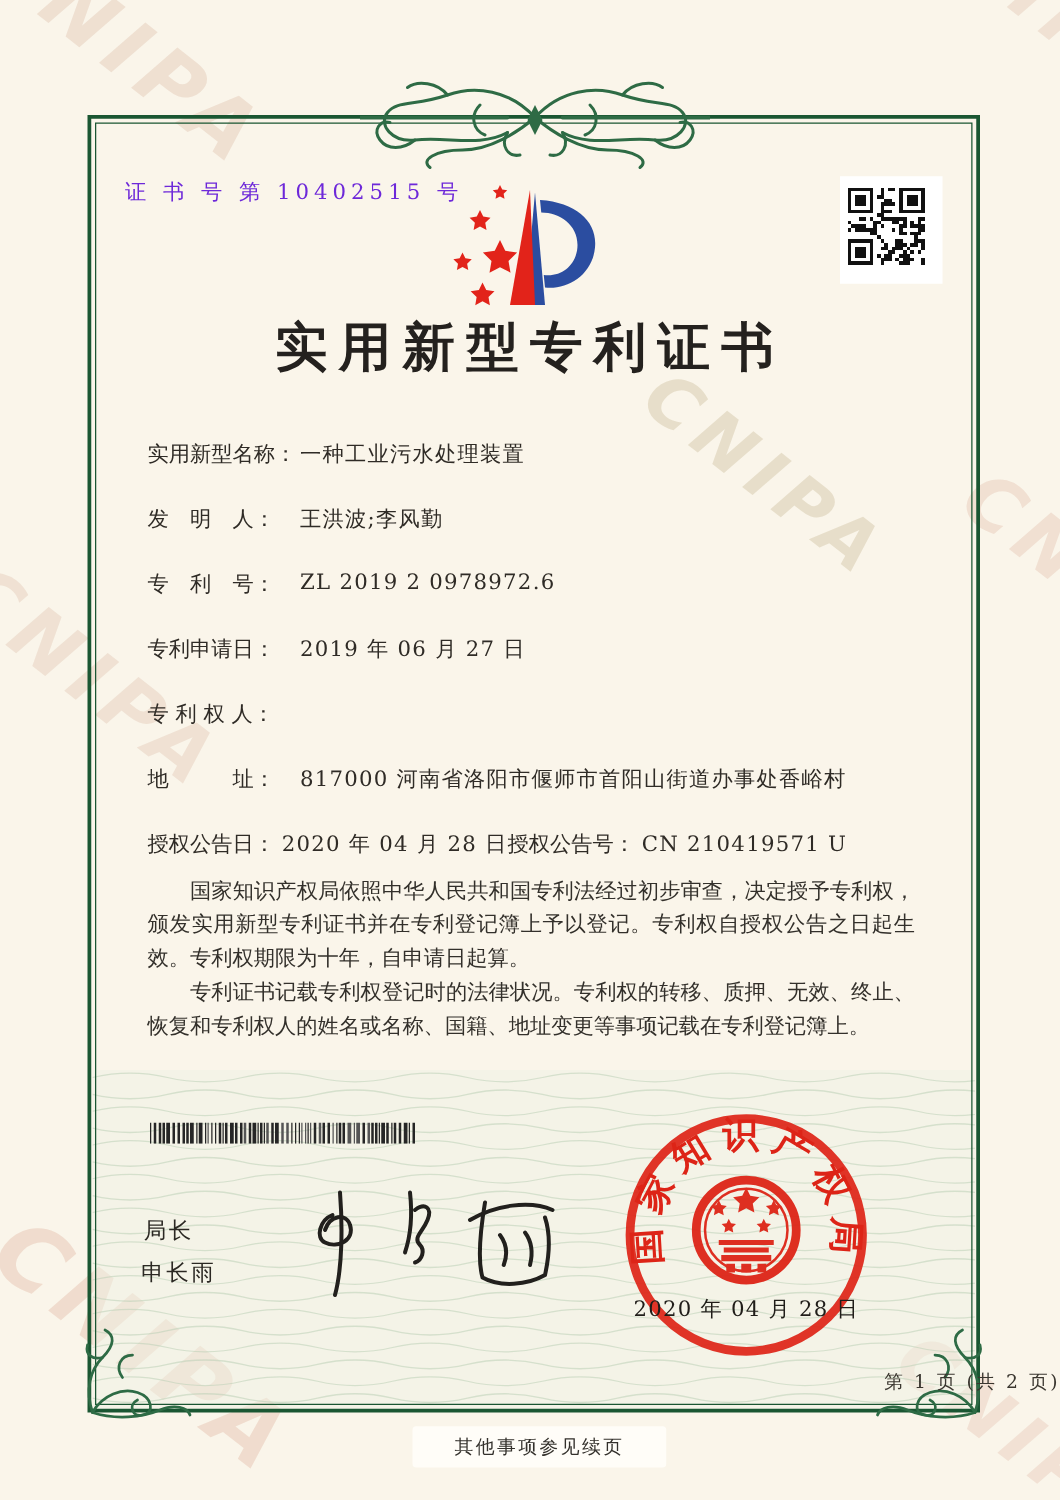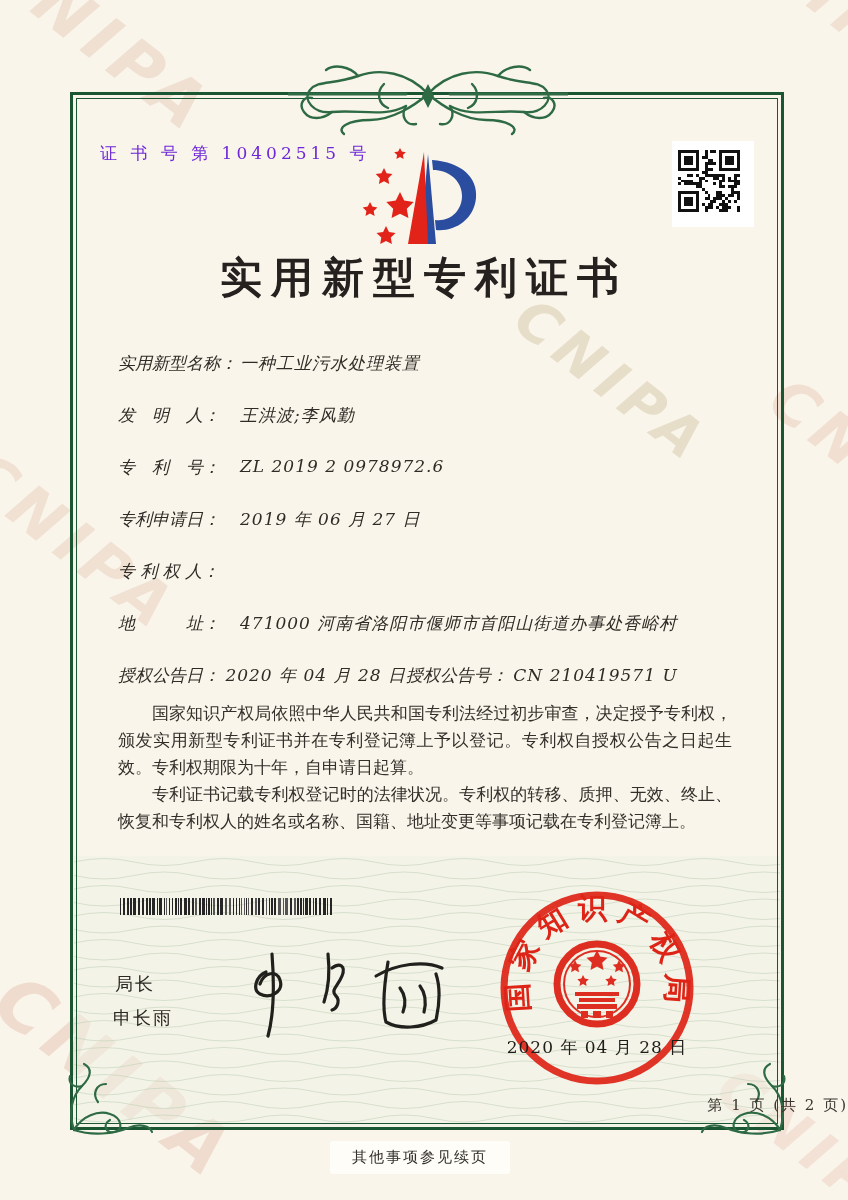--- a/index.html
+++ b/index.html
@@ -22,38 +22,38 @@
   
   .certno{position:absolute;left:100px;top:142px;font-size:17px;letter-spacing:4px;color:#6d28d9;}
   .logo{position:absolute;left:356px;top:140px;}
   .qrbox{position:absolute;left:672px;top:141px;width:82px;height:86px;background:#ffffff;}
   .qr{position:absolute;left:6px;top:9px;}
   .title{position:absolute;left:0;top:250px;width:848px;text-align:center;
       font-size:42px;font-weight:bold;letter-spacing:9px;color:#24211e;}
 
   
   .fields{position:absolute;left:118px;top:352px;width:620px;font-size:17px;color:#2f2b26;}
-  .frow{display:flex;margin-bottom:29px;white-space:nowrap;font-style:italic;}
+  .frow{display:flex;margin-bottom:29px;white-space:nowrap;}
   .frow .lab{display:inline-block;min-width:122px;color:#2f2b26;}
   .frow .val{letter-spacing:1px;}
   .grant{display:flex;}
 
   
   .body-text{position:absolute;left:118px;top:700px;width:614px;font-size:17px;
       line-height:27px;color:#33302b;text-align:justify;}
   .body-text p{margin:0;text-indent:2em;}
 
   
   .sig-title{position:absolute;left:115px;top:972px;font-size:18px;color:#2b2823;letter-spacing:2px;}
   .sig-name{position:absolute;left:113px;top:1006px;font-size:18px;color:#2b2823;letter-spacing:2px;}
   .seal-date{position:absolute;left:497px;top:1036px;width:200px;text-align:center;
       font-size:17px;color:#201d19;letter-spacing:1px;z-index:6;}
   .pageno{position:absolute;left:0;top:1096px;width:848px;text-align:right;
       font-size:15px;color:#3a362f;letter-spacing:2px;}
-  .footband{position:absolute;left:330px;top:1141px;width:180px;height:33px;background:#fffdf8;
+  .footband{position:absolute;left:330px;top:1141px;width:203px;height:33px;background:#fffdf8;
       border-radius:3px;display:flex;align-items:center;justify-content:center;
       font-size:15px;color:#33302b;letter-spacing:2px;}
   svg{display:block;}
 </style>
 </head>
 <body>
 
 <div id="page">
 
   <span class="wm" style="left:-30px;top:0px;font-size:66px;color:rgba(222,188,168,0.38);">CNIPA</span>
@@ -284,21 +284,21 @@
     </div>
     <div class="frow">
       <span class="lab">专利申请日：</span>
       <span class="val">2019 年 06 月 27 日</span>
     </div>
     <div class="frow">
       <span class="lab">专 利 权 人：</span>
     </div>
     <div class="frow">
       <span class="lab">地　　　址：</span>
-      <span class="val">471000 河南省洛阳市偃师市首阳山街道办事处香峪村</span>
+      <span class="val">817000 河南省洛阳市偃师市首阳山街道办事处香峪村</span>
     </div>
     <div class="frow grant">
       <span>
         <span class="lab" style="min-width:0">授权公告日：</span>
         <span class="val">2020 年 04 月 28 日</span>
       </span>
       <span>
         <span class="lab" style="min-width:0">授权公告号：</span>
         <span class="val">CN 210419571 U</span>
       </span>

